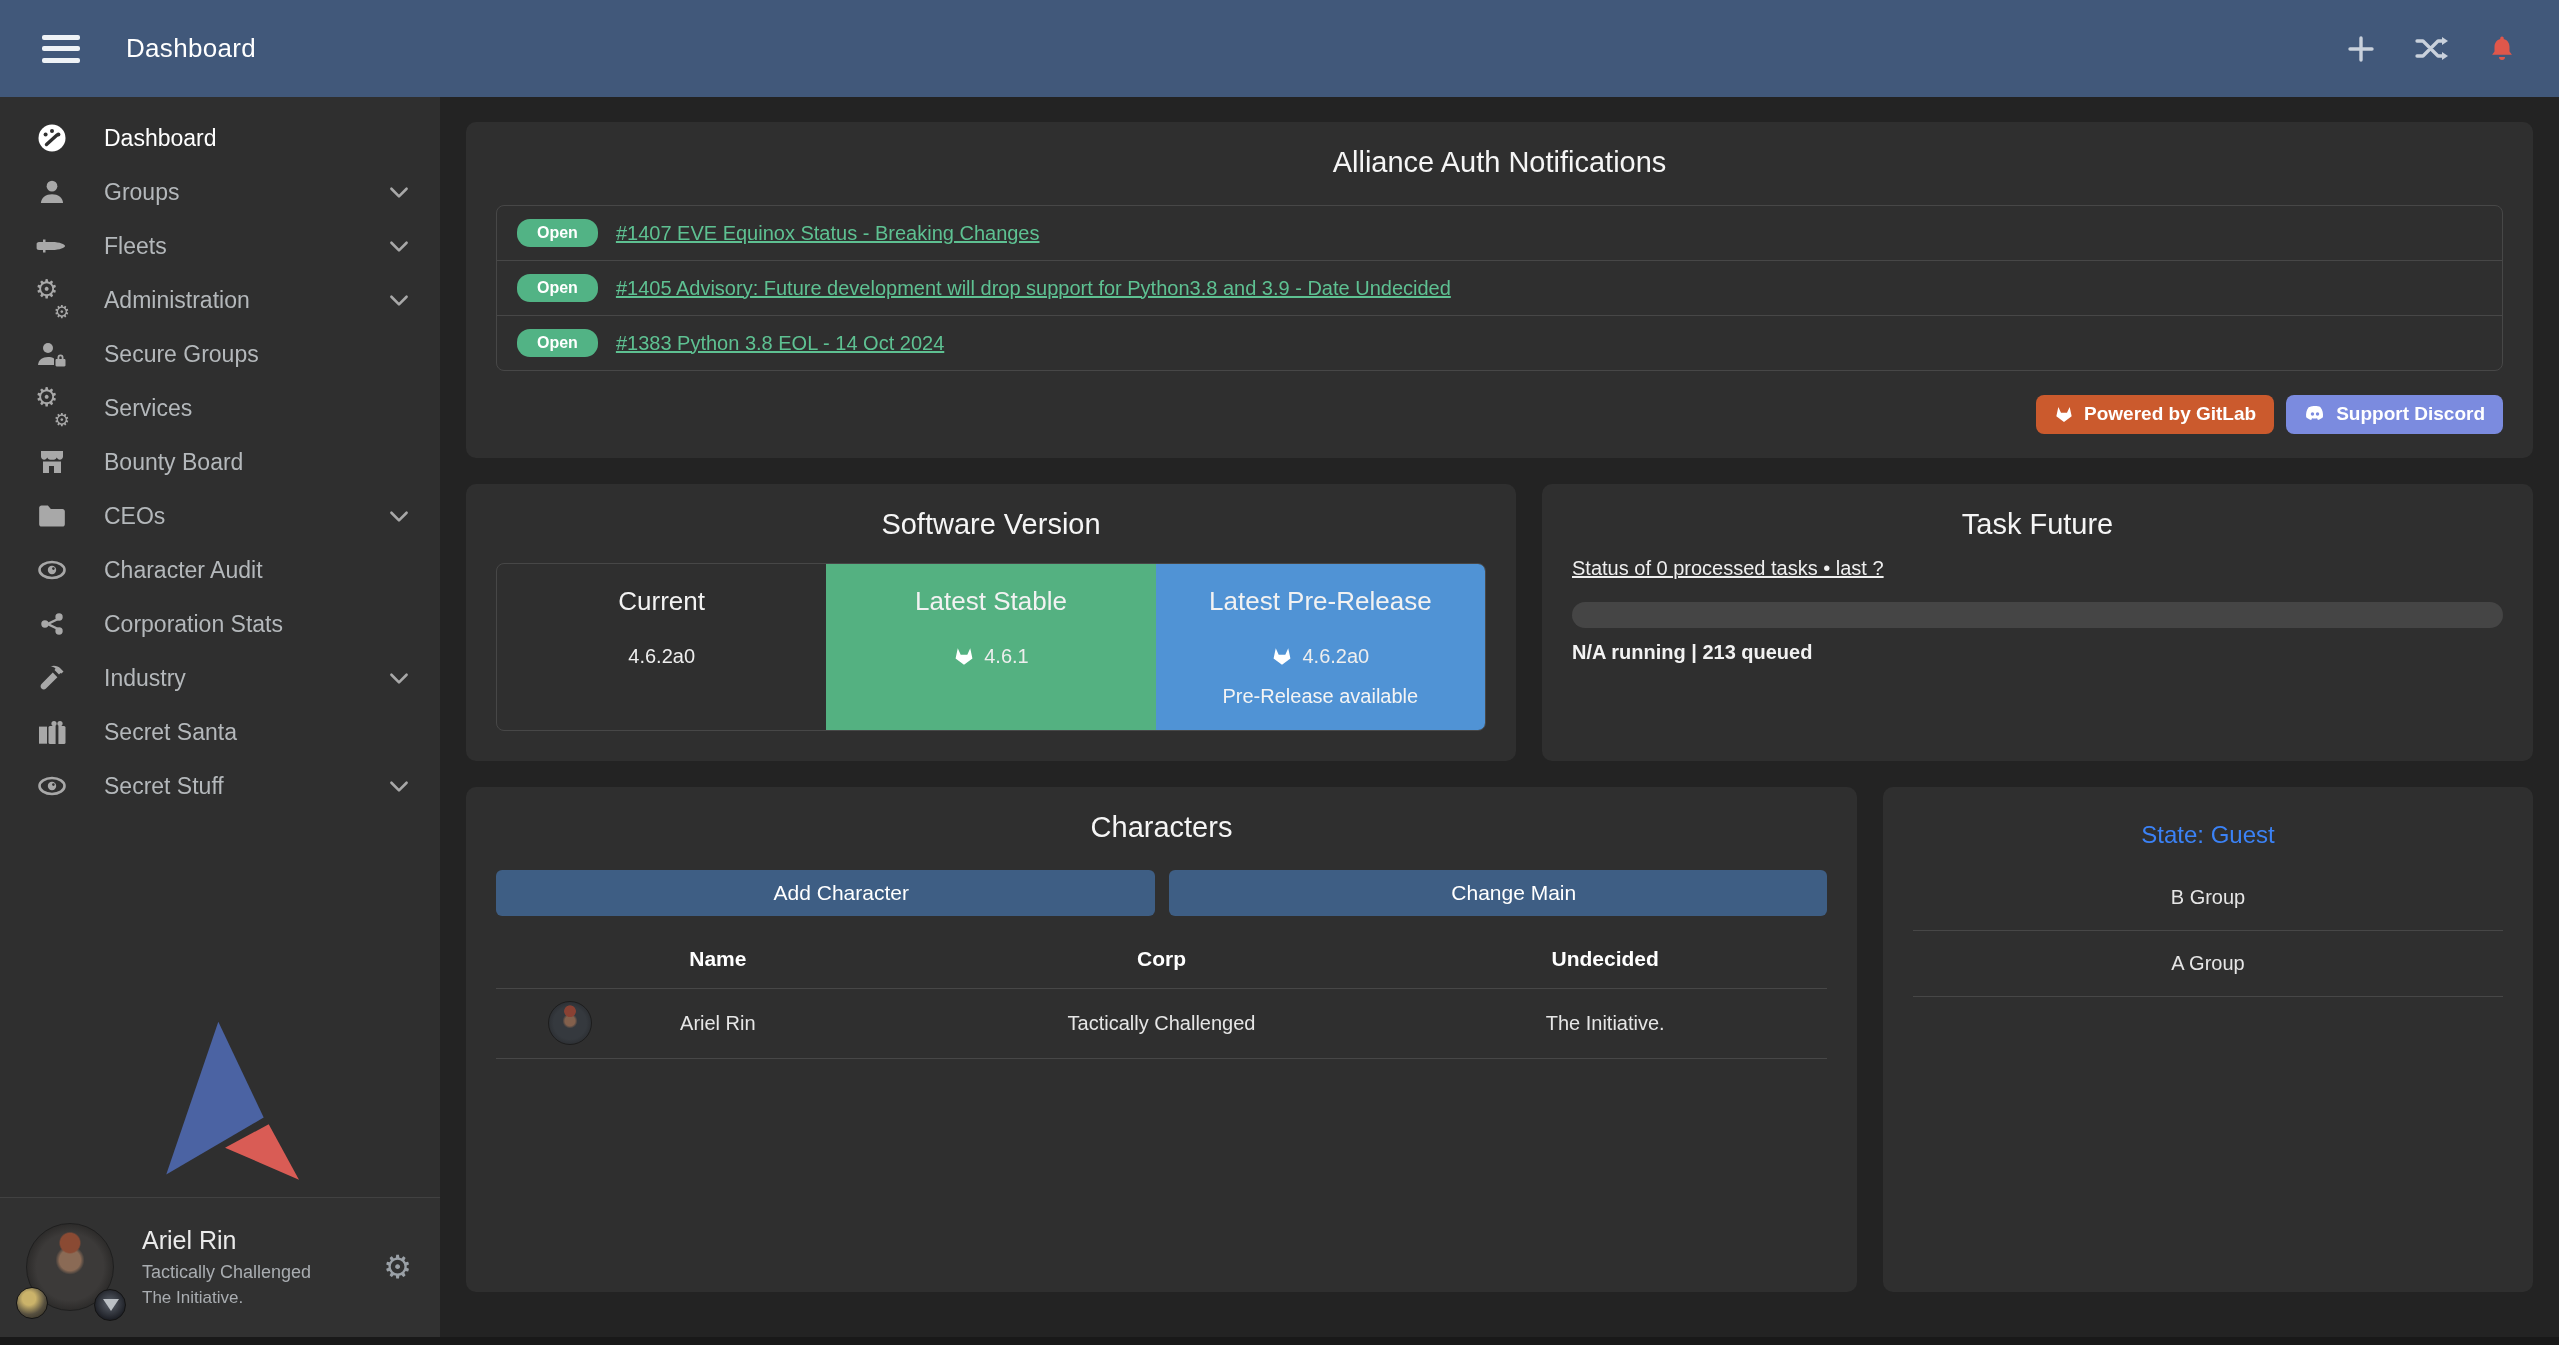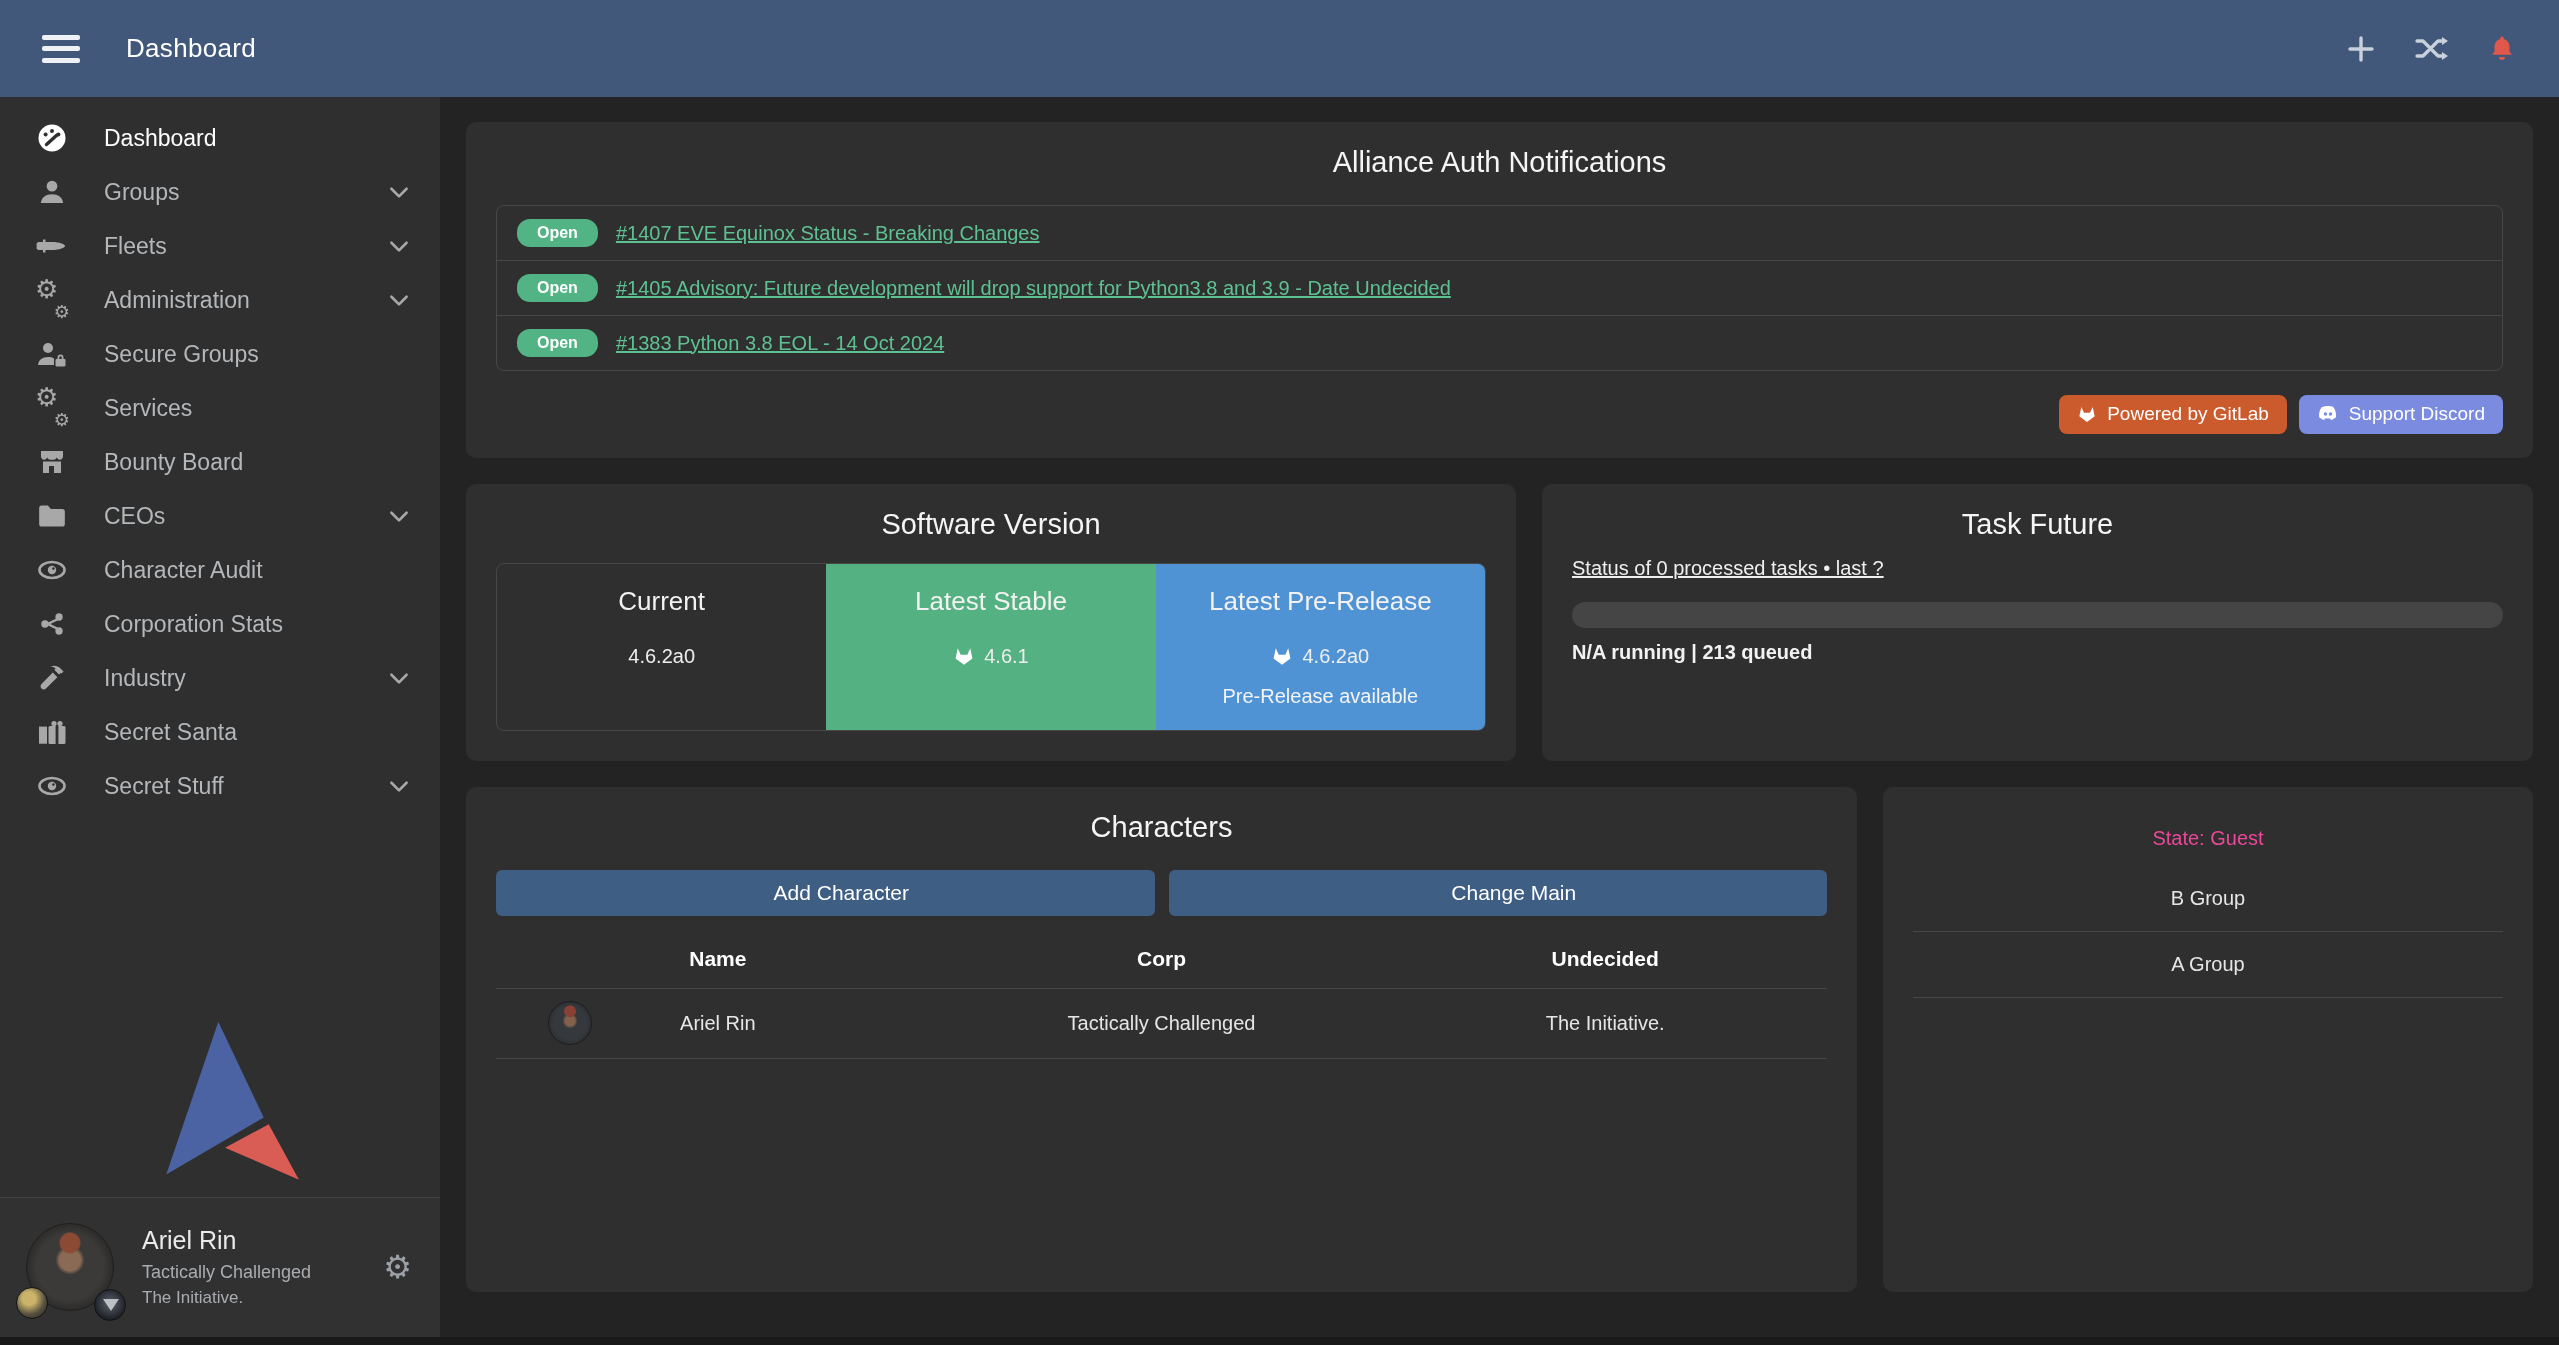--- a/index.html
+++ b/index.html
@@ -76,21 +76,21 @@
   .notif-list { border:1px solid #474747; border-radius:8px; }
   .notif-row { display:flex; align-items:center; padding:13px 20px; }
   .notif-row + .notif-row { border-top:1px solid #474747; }
   .badge-open {
     background:#52b385; color:#fff; font-weight:bold; font-size:16px;
     padding:6px 20px; border-radius:13px; margin-right:18px; line-height:1;
   }
   .notif-link { color:#5ec192; font-size:20px; text-decoration:underline; cursor:pointer; }
   .panel-badges { display:flex; justify-content:flex-end; gap:12px; margin-top:24px; }
   .badge-lg {
-    display:inline-flex; align-items:center; gap:10px; color:#fff; font-weight:normal;
+    display:inline-flex; align-items:center; gap:10px; color:#fff; font-weight:bold;
     font-size:19px; padding:9px 18px; border-radius:8px; cursor:pointer; line-height:1.1;
   }
   .badge-gitlab { background:#cb5a2d; }
   .badge-discord { background:#7b8bdf; }
 
   
   .row2 { display:flex; gap:26px; margin:26px 0; }
   #software { width:1050px; height:277px; }
   #taskqueue { flex:1; height:277px; }
   .version-box { display:flex; border:1px solid #474747; border-radius:8px; margin-top:22px; height:168px; overflow:hidden; }
@@ -120,21 +120,21 @@
   .ct-row .col { flex:1; text-align:center; color:#e6e6e6; font-size:20px; }
   .row-avatar {
     position:absolute; left:52px; top:50%; transform:translateY(-50%);
     width:44px; height:44px; border-radius:50%;
     background:
       radial-gradient(circle at 50% 22%, #8a4133 0 14%, transparent 16%),
       radial-gradient(circle at 50% 45%, #83604c 0 16%, transparent 24%),
       radial-gradient(circle at 50% 50%, #35393e 0 55%, #1f2023 100%);
     border:1px solid #1d1d1d;
   }
-  #membership .state { text-align:center; color:#ec4899; font-size:20px; font-weight:500; margin-top:16px; }
+  #membership .state { text-align:center; color:#3b82f6; font-size:24px; font-weight:500; margin-top:10px; }
   .group-list { margin-top:16px; }
   .group-row { text-align:center; color:#e6e6e6; font-size:20px; padding:21px 0; border-bottom:1px solid #474747; }
 
   svg { display:block; }
 </style>
 </head>
 <body>
 
 <header class="navbar">
   <div class="hamburger">

